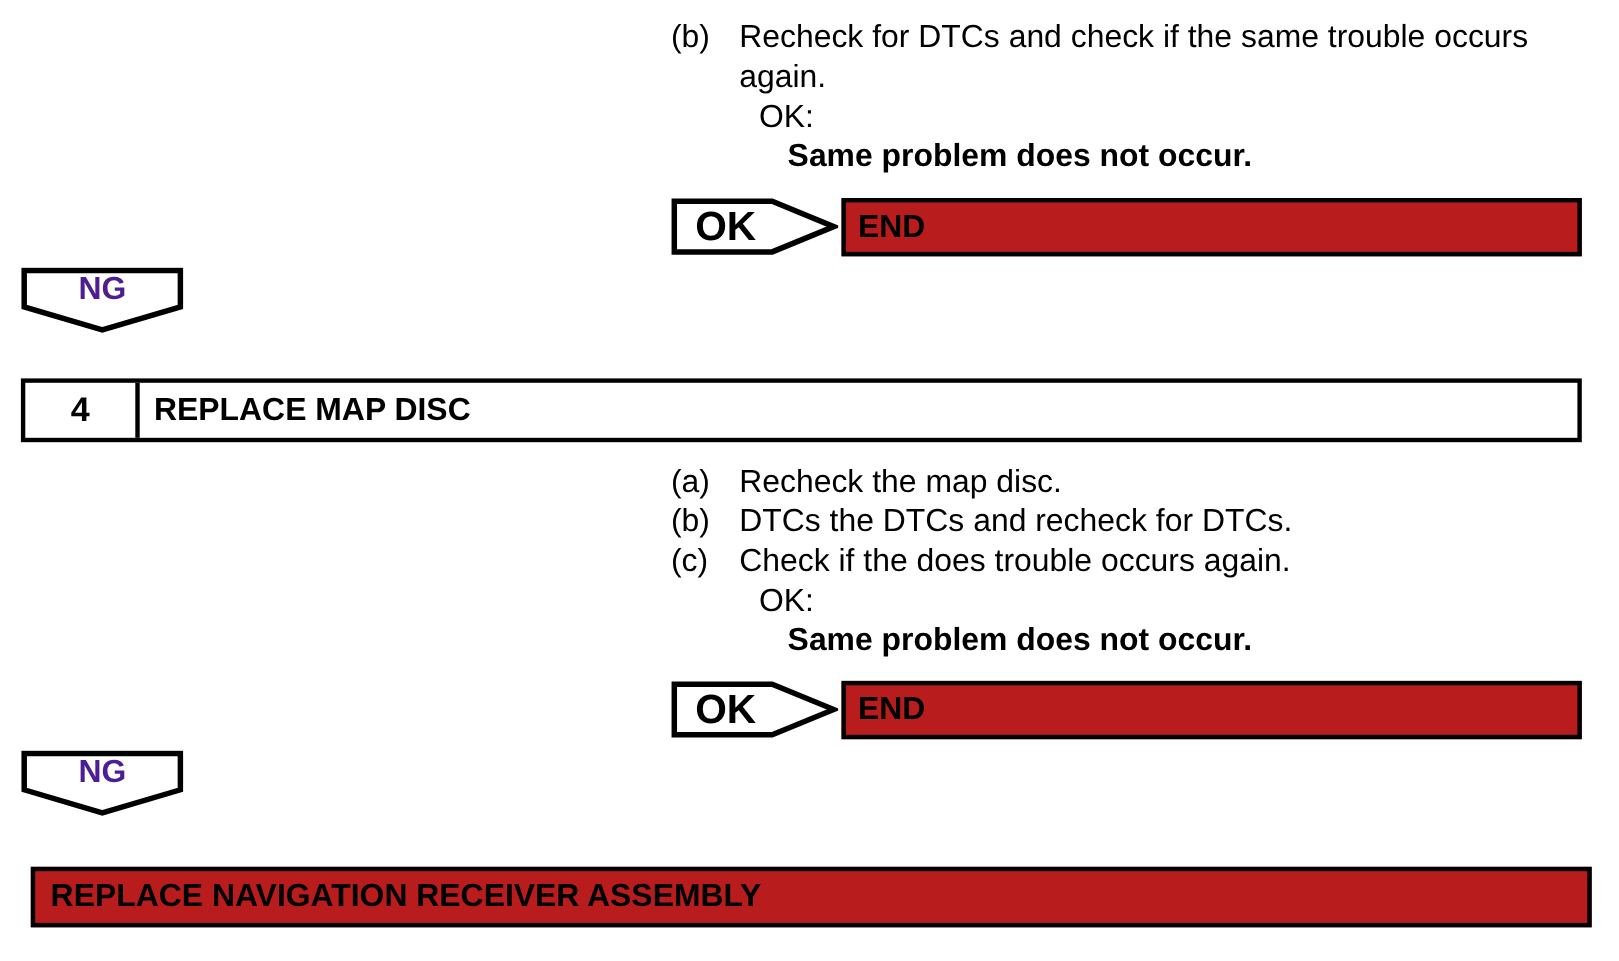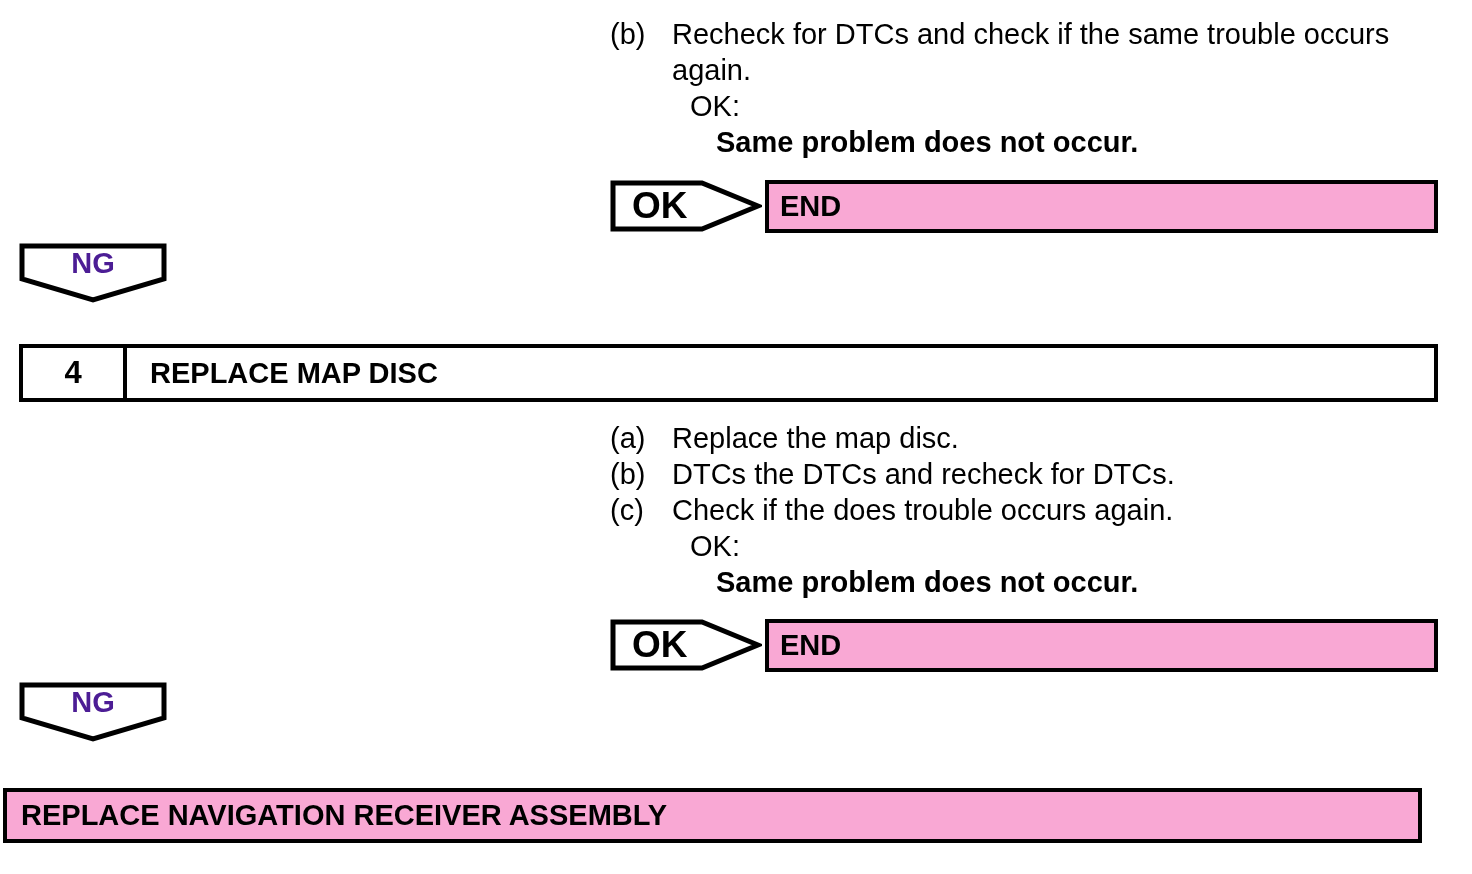--- a/index.html
+++ b/index.html
@@ -79,21 +79,21 @@
     line-height: 52px;
     font-size: 37px;
     font-weight: bold;
     color: #000;
   }
 
   
   .result-box {
     position: absolute;
     border: 4px solid #000;
-    background: #f9a8d4;
+    background: #b91c1c;
     box-sizing: border-box;
   }
   .result-box .result-text {
     position: absolute;
     left: 11px;
     top: 0;
     bottom: 0;
     height: 100%;
     display: flex;
     align-items: center;
@@ -143,21 +143,21 @@
     justify-content: center;
     font-size: 31px;
     font-weight: bold;
     color: #000;
     box-sizing: border-box;
   }
   .step-title {
     flex: 1;
     display: flex;
     align-items: center;
-    padding-left: 23px;
+    padding-left: 13px;
     font-size: 29px;
     font-weight: bold;
     color: #000;
     white-space: nowrap;
     box-sizing: border-box;
   }
 </style>
 </head>
 <body>
 
@@ -195,21 +195,21 @@
   </div>
 
   <div class="step-box" style="left:19px; top:344px; width:1419px; height:58px;">
     <div class="step-num">4</div>
     <div class="step-title">REPLACE MAP DISC</div>
   </div>
 
   <div class="proc-block" style="left:610px; top:420px; width:830px;">
     <div class="proc-line">
       <span class="proc-label">(a)</span>
-      <span class="proc-text">Replace the map disc.</span>
+      <span class="proc-text">Recheck the map disc.</span>
     </div>
     <div class="proc-line">
       <span class="proc-label">(b)</span>
       <span class="proc-text">DTCs the DTCs and recheck for DTCs.</span>
     </div>
     <div class="proc-line">
       <span class="proc-label">(c)</span>
       <span class="proc-text">Check if the does trouble occurs again.</span>
     </div>
     <div class="proc-line">
@@ -231,17 +231,17 @@
     <span class="result-text">END</span>
   </div>
 
   <div class="ng-shape" style="left:19px; top:682px;">
     <svg viewBox="0 0 148 60" xmlns="http://www.w3.org/2000/svg">
       <polygon points="3,3 145,3 145,36 74,57 3,36" fill="#ffffff" stroke="#000000" stroke-width="5" stroke-linejoin="miter"></polygon>
     </svg>
     <span class="ng-text">NG</span>
   </div>
 
-  <div class="result-box" style="left:3px; top:788px; width:1419px; height:55px;">
+  <div class="result-box" style="left:28px; top:788px; width:1419px; height:55px;">
     <span class="result-text" style="left:14px;">REPLACE NAVIGATION RECEIVER ASSEMBLY</span>
   </div>
 
 </div>
 
 </body></html>

